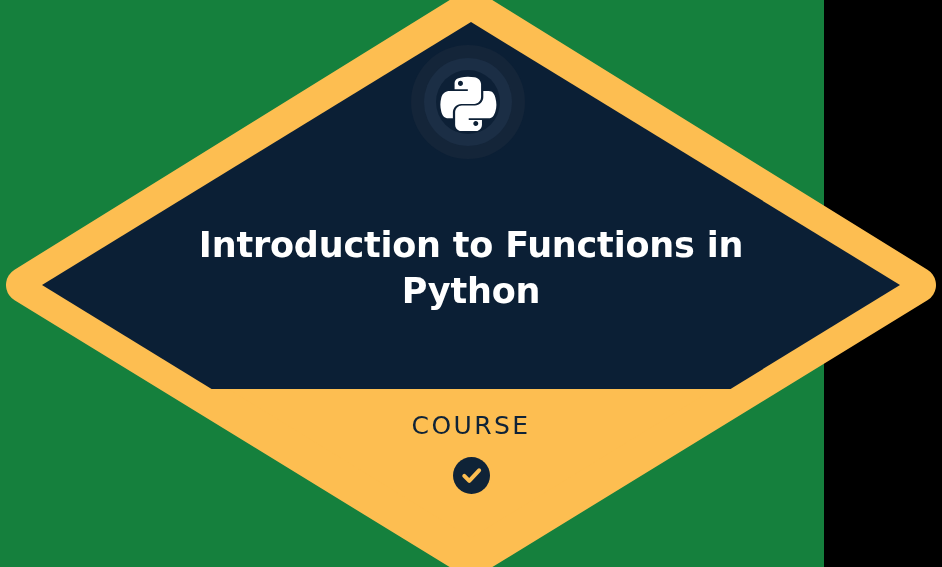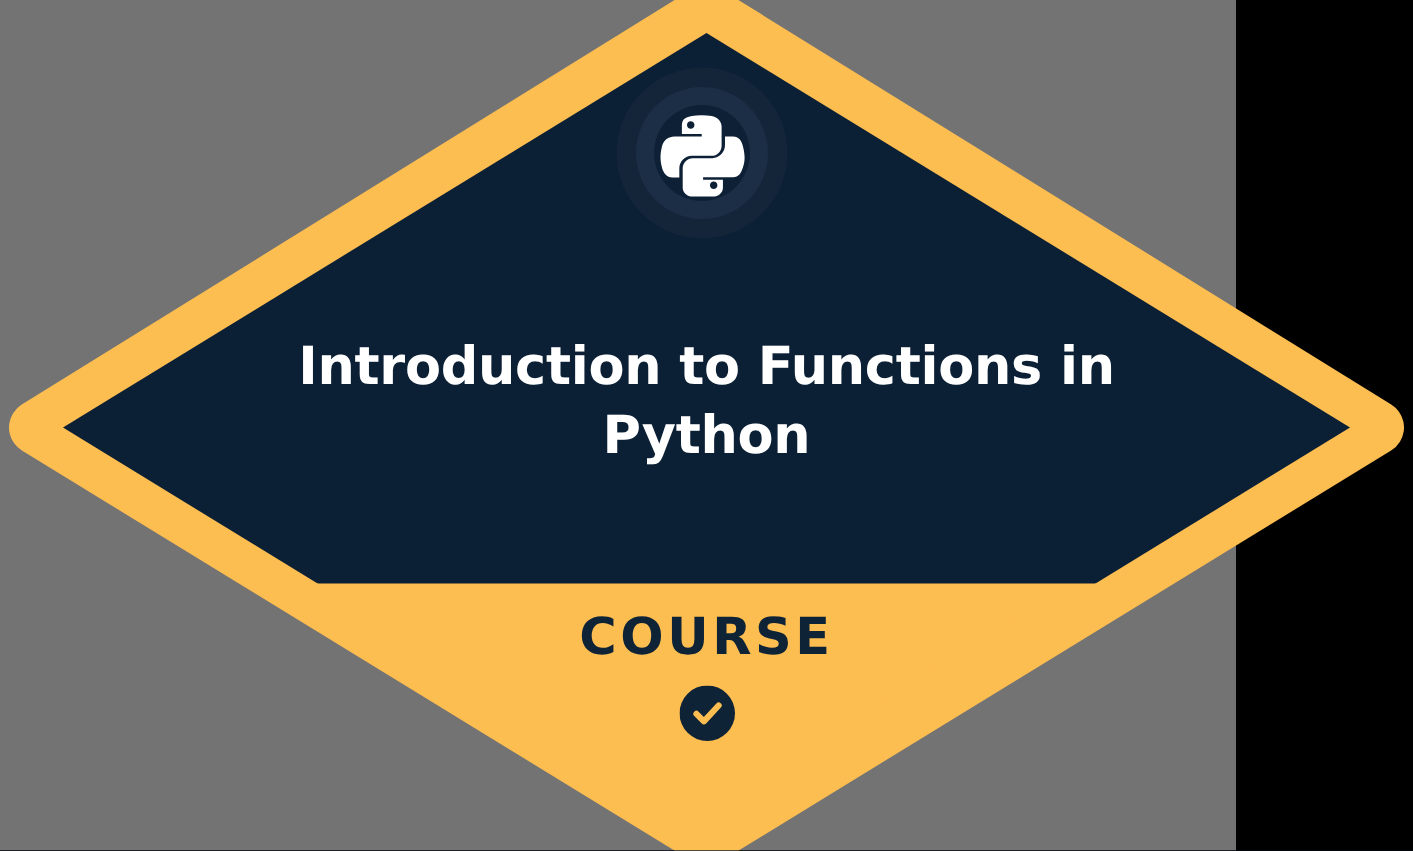--- a/index.html
+++ b/index.html
@@ -12,21 +12,21 @@
     width: 942px;
     height: 567px;
     overflow: hidden;
     font-family: "DejaVu Sans", "Liberation Sans", sans-serif;
   }
 
   #badge-stage {
     position: relative;
     width: 824px;
     height: 567px;
-    background: #737373;
+    background: #15803d;
   }
 
   #badge-svg {
     position: absolute;
     left: 0;
     top: 0;
     width: 942px;
     height: 567px;
     display: block;
   }
@@ -97,22 +97,22 @@
   #status-block {
     position: absolute;
     left: 271px;
     top: 408px;
     width: 400px;
     text-align: center;
   }
   #status-block .status-line {
     color: #0f2337;
     font-family: "DejaVu Sans", "Liberation Sans", sans-serif;
-    font-size: 34px;
-    font-weight: bold;
+    font-size: 25px;
+    font-weight: normal;
     line-height: 35px;
     letter-spacing: 2.4px;
   }
   #check-wrap {
     margin-top: 14px;
     display: flex;
     justify-content: center;
   }
   #check-badge {
     width: 37px;

